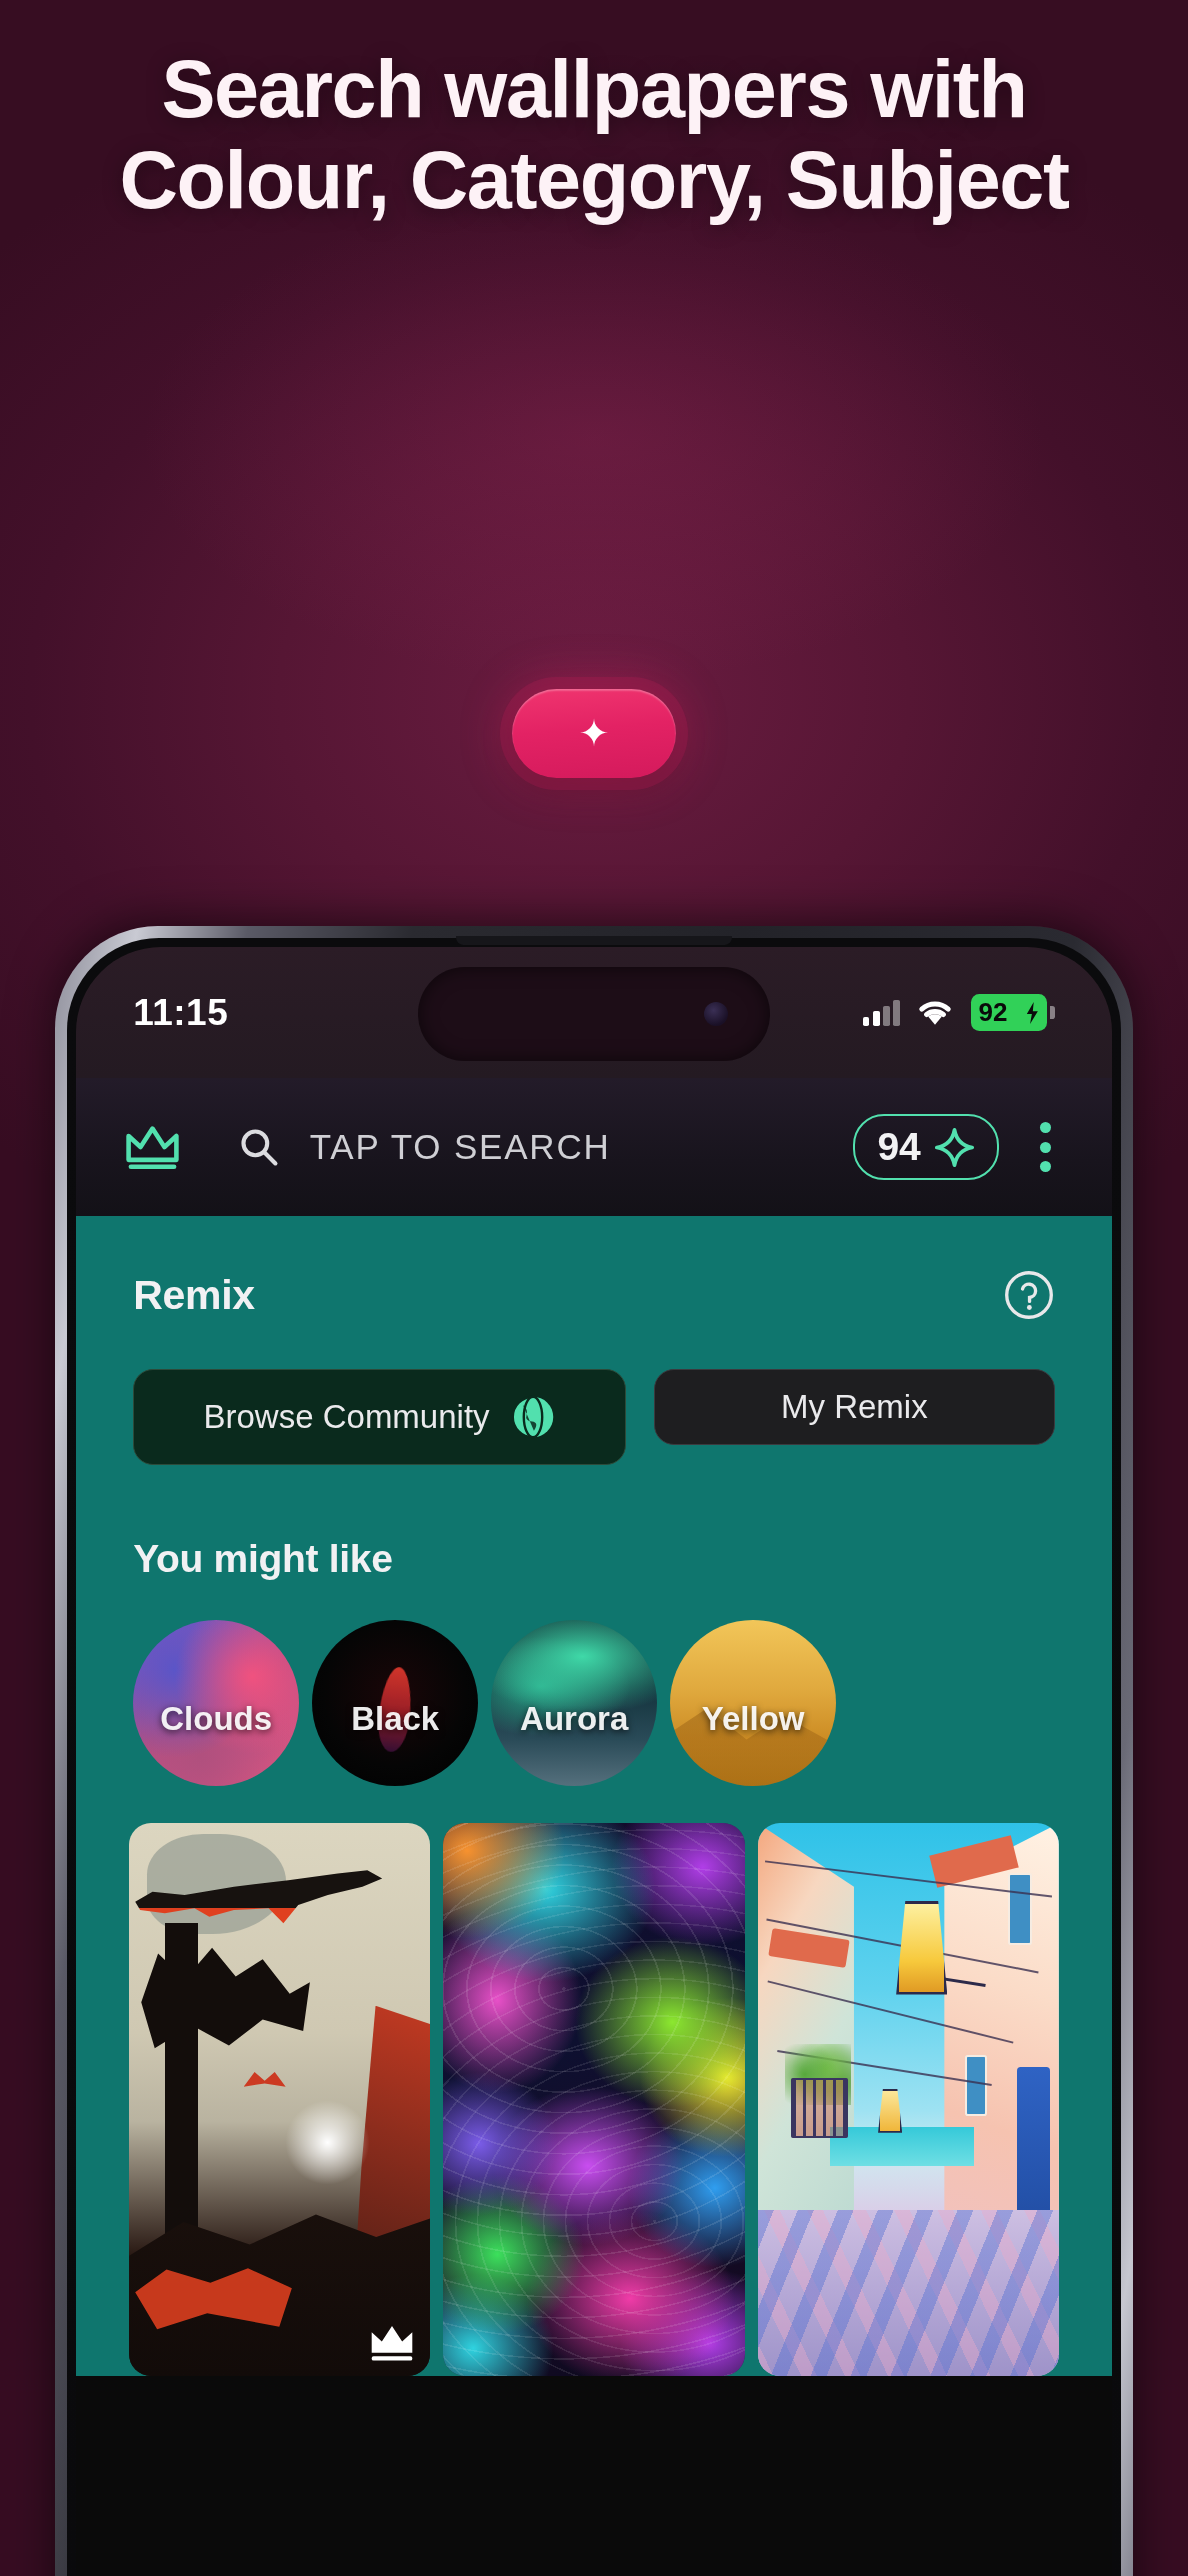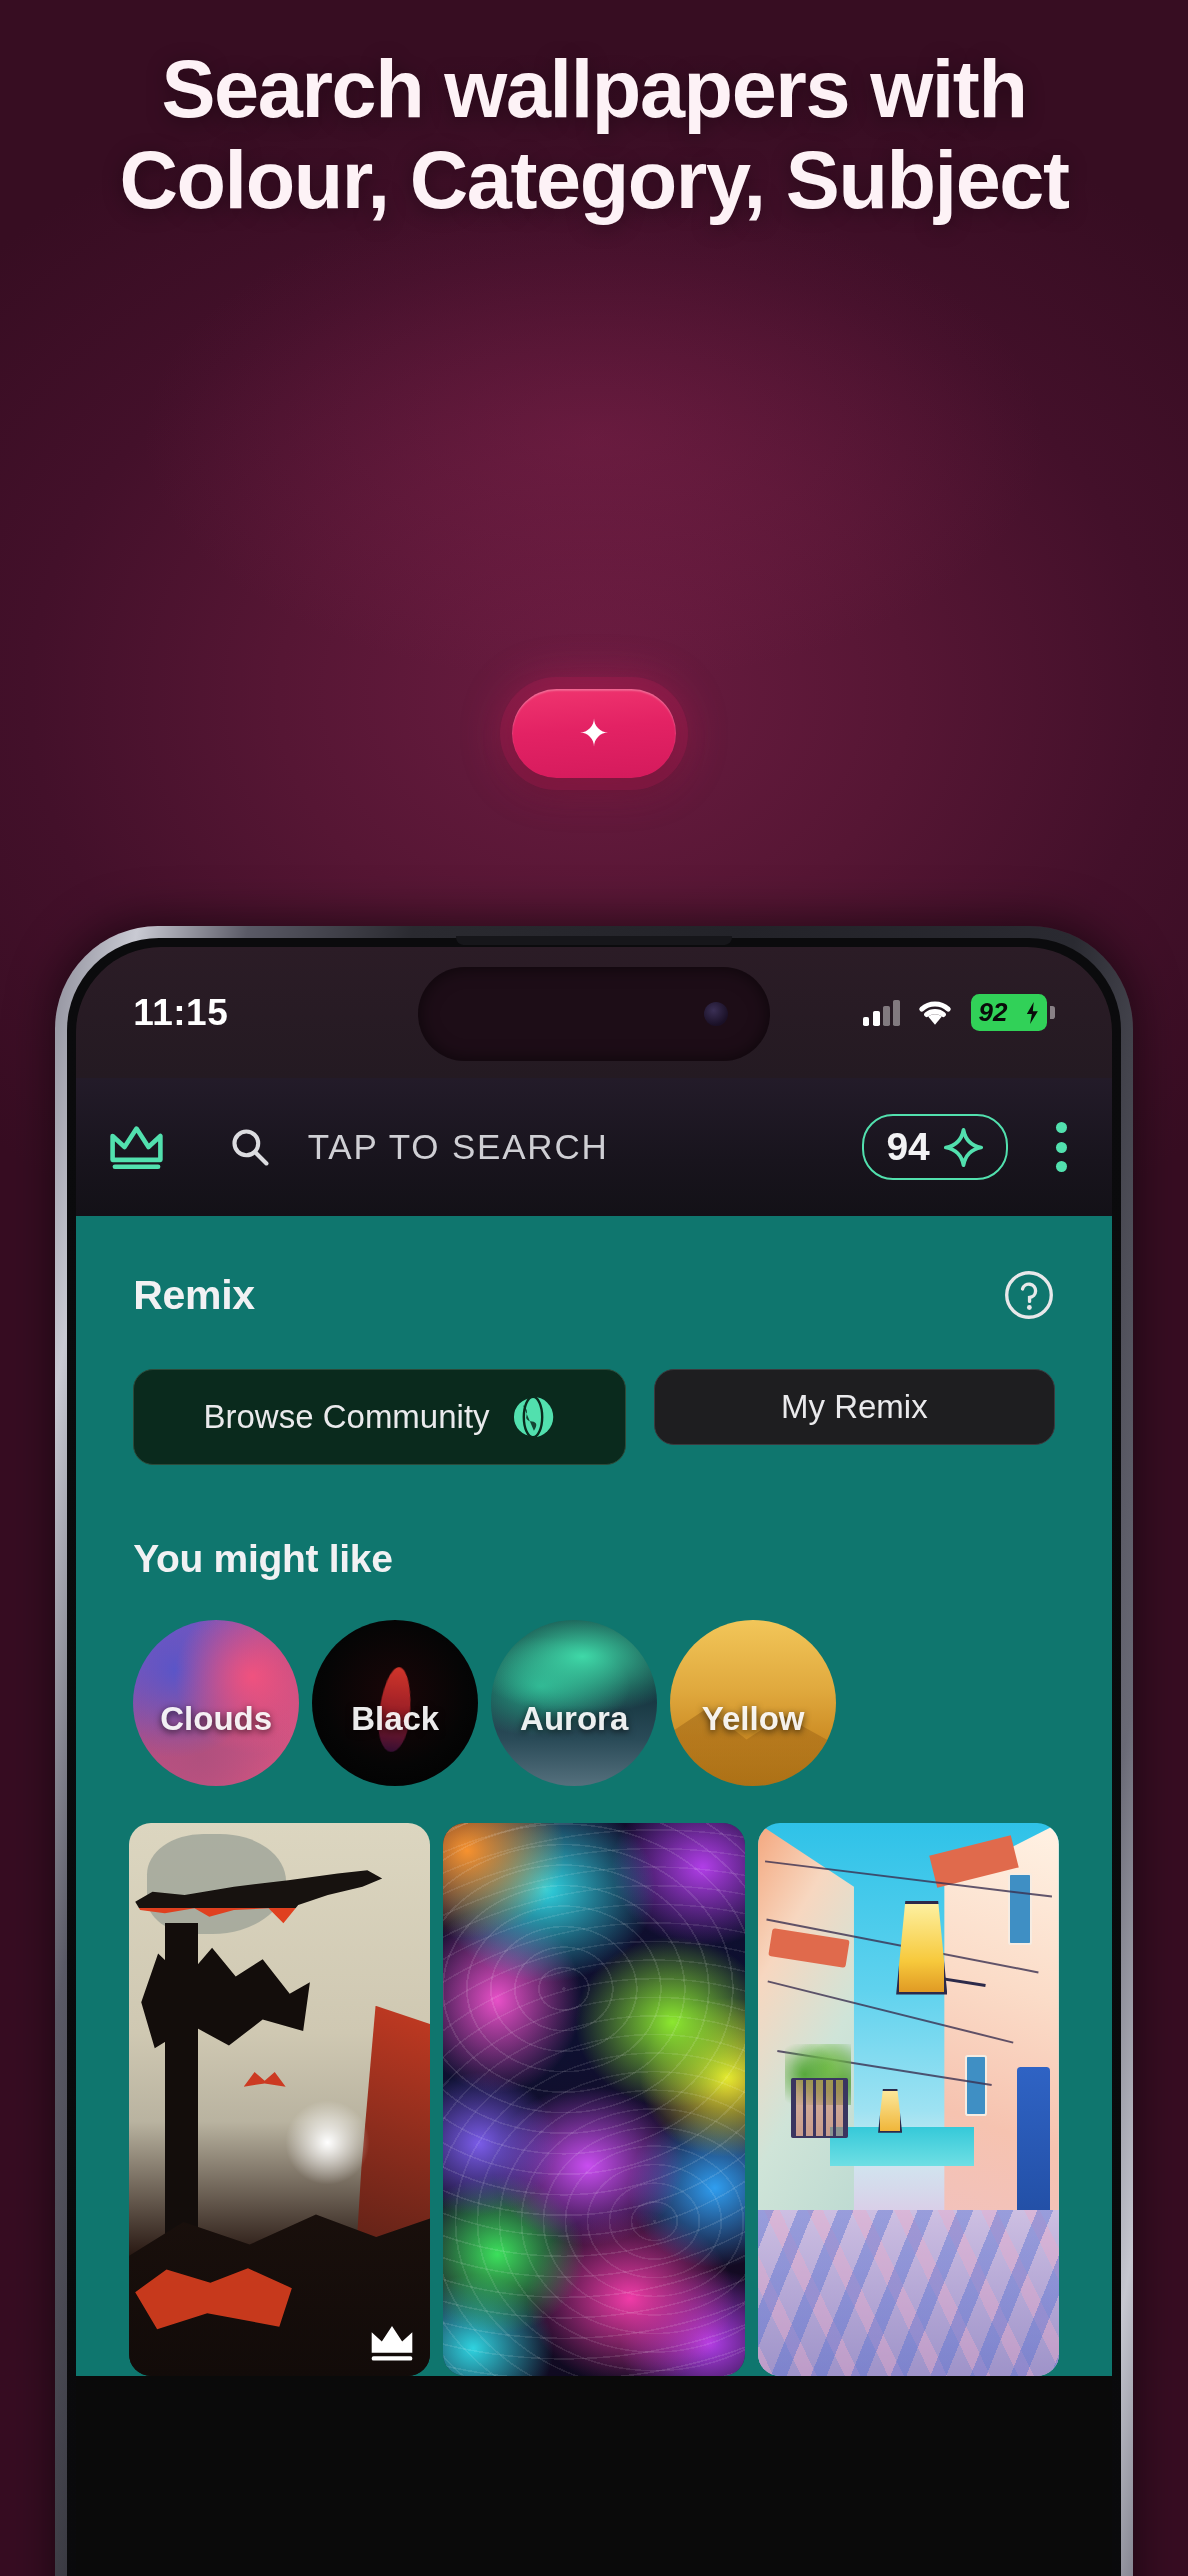--- a/index.html
+++ b/index.html
@@ -112,30 +112,30 @@
   .bars i:nth-child(1){ height:9.2px; }
   .bars i:nth-child(2){ height:14.7px; }
   .bars i:nth-child(3){ height:20px; opacity:.42; }
   .bars i:nth-child(4){ height:26px; opacity:.42; }
   .batt{
     display:flex; align-items:center; gap:2.8px;
   }
   .batt-body{
     background:#31d158; border-radius:8.3px;
     padding:2.8px 7.4px; display:flex; align-items:center; gap:18px;
-    min-width:72px; justify-content:center;font-style:italic;
+    min-width:72px; justify-content:center;
   }
   .batt-num{ color:#0a0a0a; font-size:26px; font-weight:700; }
   .batt-tip{ width:4.6px; height:13px; background:rgba(255,255,255,.45); border-radius:0 2.8px 2.8px 0; }
 
   
   .toolbar{
     height:138px;
     background:linear-gradient(180deg,#231b29 0%,#18141d 60%,#131117 100%);
-    display:flex; align-items:center; padding:0 32px; gap:7px;
+    display:flex; align-items:center; padding:0 48px; gap:0;
   }
   .crown-icon{ width:57px; height:48px; }
   .search-icon{ width:42px; height:42px; margin-left:57px; }
   .search-text{
     margin-left:29.5px; color:#cfcfd4;
     font-size:35px; font-weight:500; letter-spacing:1.8px;
     flex:1;
   }
   .credits{
     display:flex; align-items:center; gap:13px;

